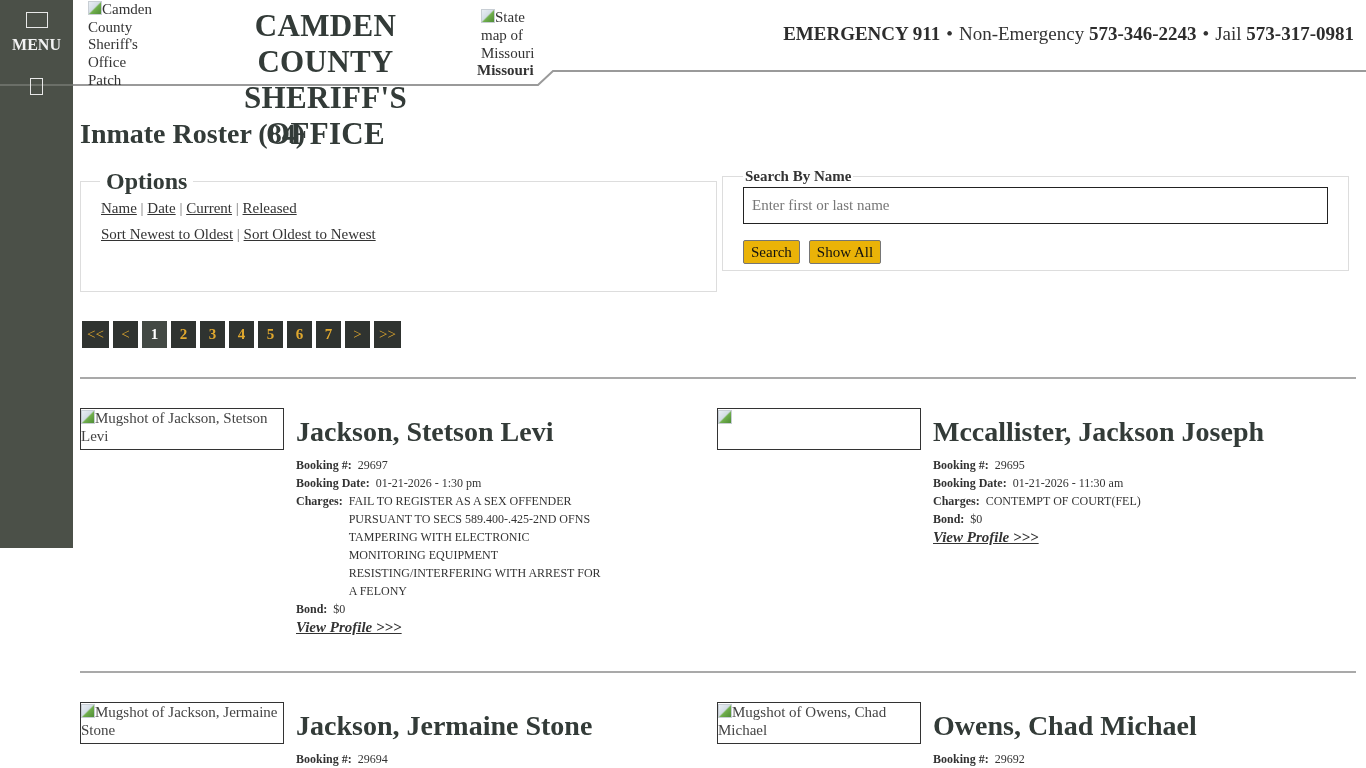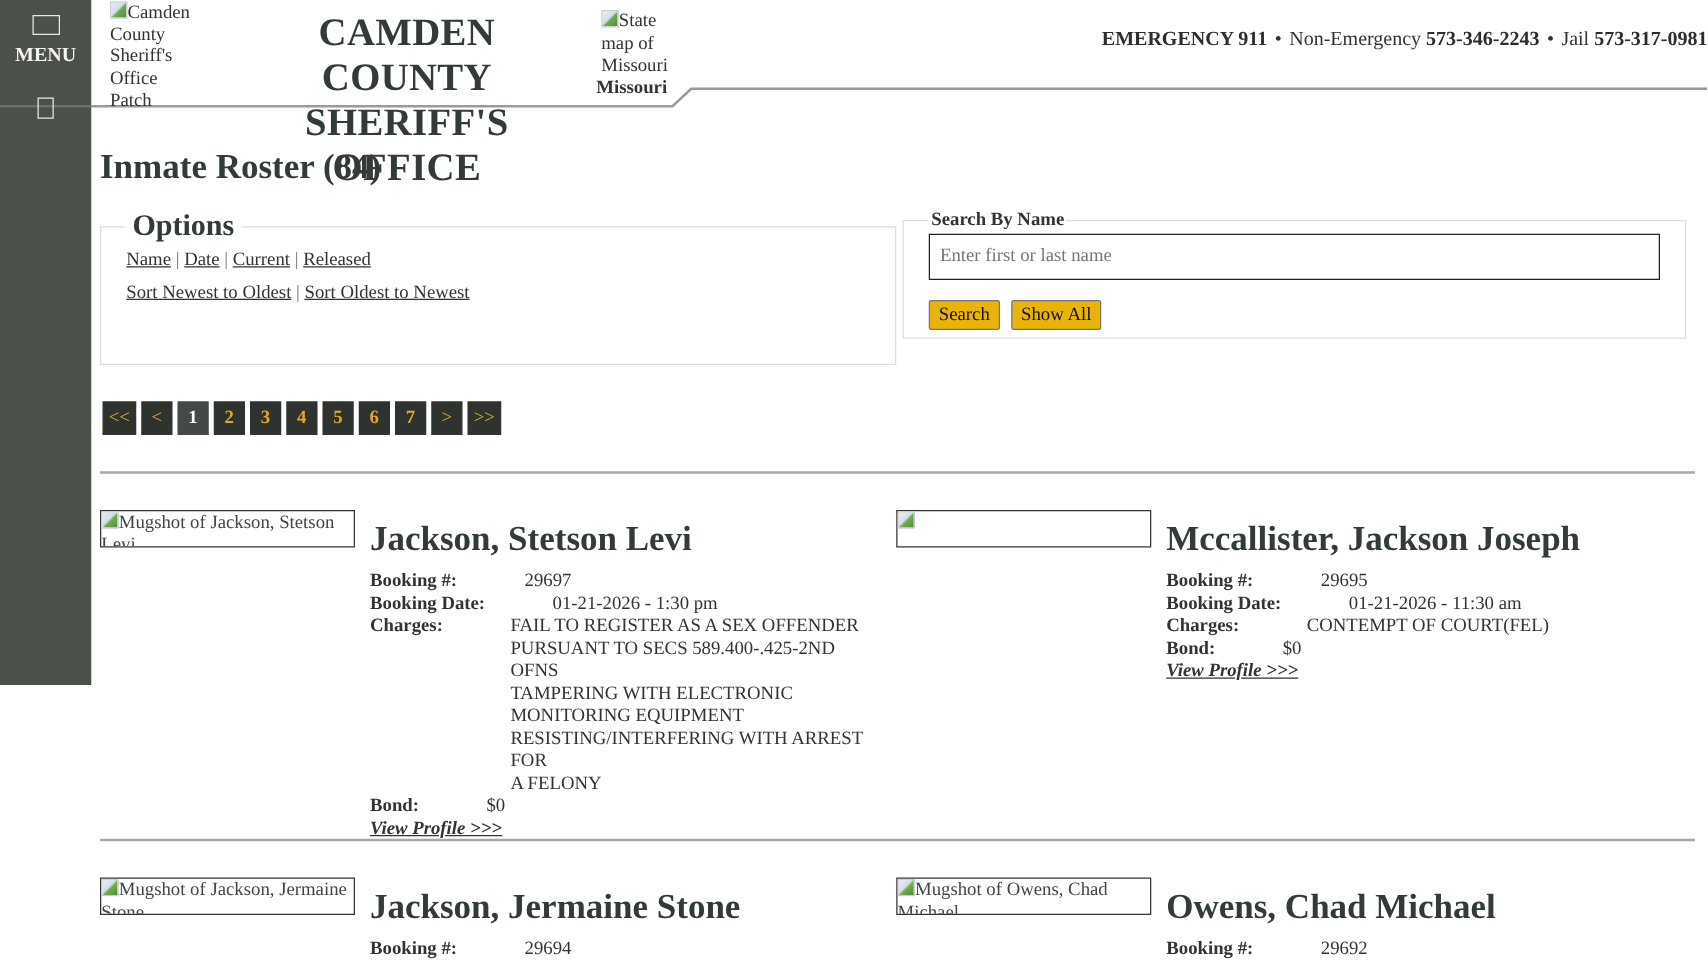--- a/index.html
+++ b/index.html
@@ -52,21 +52,21 @@
       letter-spacing: 0.3px;
     }
     .map-alt {
       position: absolute; left: 408px; top: 8px; width: 66px;
       font-size: 15px; line-height: 18px; color: #333;
     }
     .map-label {
       position: absolute; left: 404px; top: 62px; font-size: 15px; font-weight: bold; color: #333;
     }
     .contact {
-      position: absolute; right: 0; top: 23px; font-size: 16px; color: #333; white-space: nowrap;
+      position: absolute; right: 12px; top: 23px; font-size: 19px; color: #333; white-space: nowrap;
     }
     .contact b { font-weight: bold; color: #2d2d2d; }
     .contact .sep { margin: 0 6px; }
     .header-line-svg { position: absolute; left: 0; top: 0; }
 
     
     .main { position: absolute; left: 80px; top: 110px; width: 1276px; }
     .page-title {
       font-size: 28px; font-weight: bold; color: #333b38; margin: 0;
       position: absolute; top: 8px; left: 0;
@@ -106,30 +106,30 @@
       color: #e0a82e; font-weight: bold; font-size: 15px;
       display: flex; align-items: center; justify-content: center; cursor: pointer;
     }
     .pg.current { background: #434944; color: #fff; }
     .pg.arrow { font-weight: normal; }
 
     .hr { position: absolute; left: 0; width: 1276px; height: 2px; background: #a9a9a9; }
 
     .card { position: absolute; width: 630px; }
     .mug {
-      position: absolute; left: 0; top: 0; width: 204px; height: 30px;
+      position: absolute; left: 0; top: 0; width: 204px; height: 42px;
       border: 1px solid #333; font-size: 15px; line-height: 18px; color: #444; overflow: hidden;
       padding: 0 0 0 0;
     }
     .info { position: absolute; left: 216px; top: 0; width: 412px; }
     .inmate-name {
       font-size: 28px; font-weight: bold; color: #333b38; margin: 7px 0 7px 0; line-height: 34px;
       white-space: nowrap;
     }
-    .row { display: flex; font-size: 15px; line-height: 18px; color: #333; gap: 48px; }
+    .row { display: flex; font-size: 12px; line-height: 18px; color: #333; }
     .row .lbl { font-weight: bold; margin-right: 6px; white-space: nowrap; color: #333; }
     .row .val { color: #333; }
     .profile-link {
       font-size: 15px; font-weight: bold; font-style: italic; color: #333;
       text-decoration: underline; cursor: pointer; line-height: 18px; display: inline-block; text-align: center;
     }
   </style>
 </head>
 <body>
 

